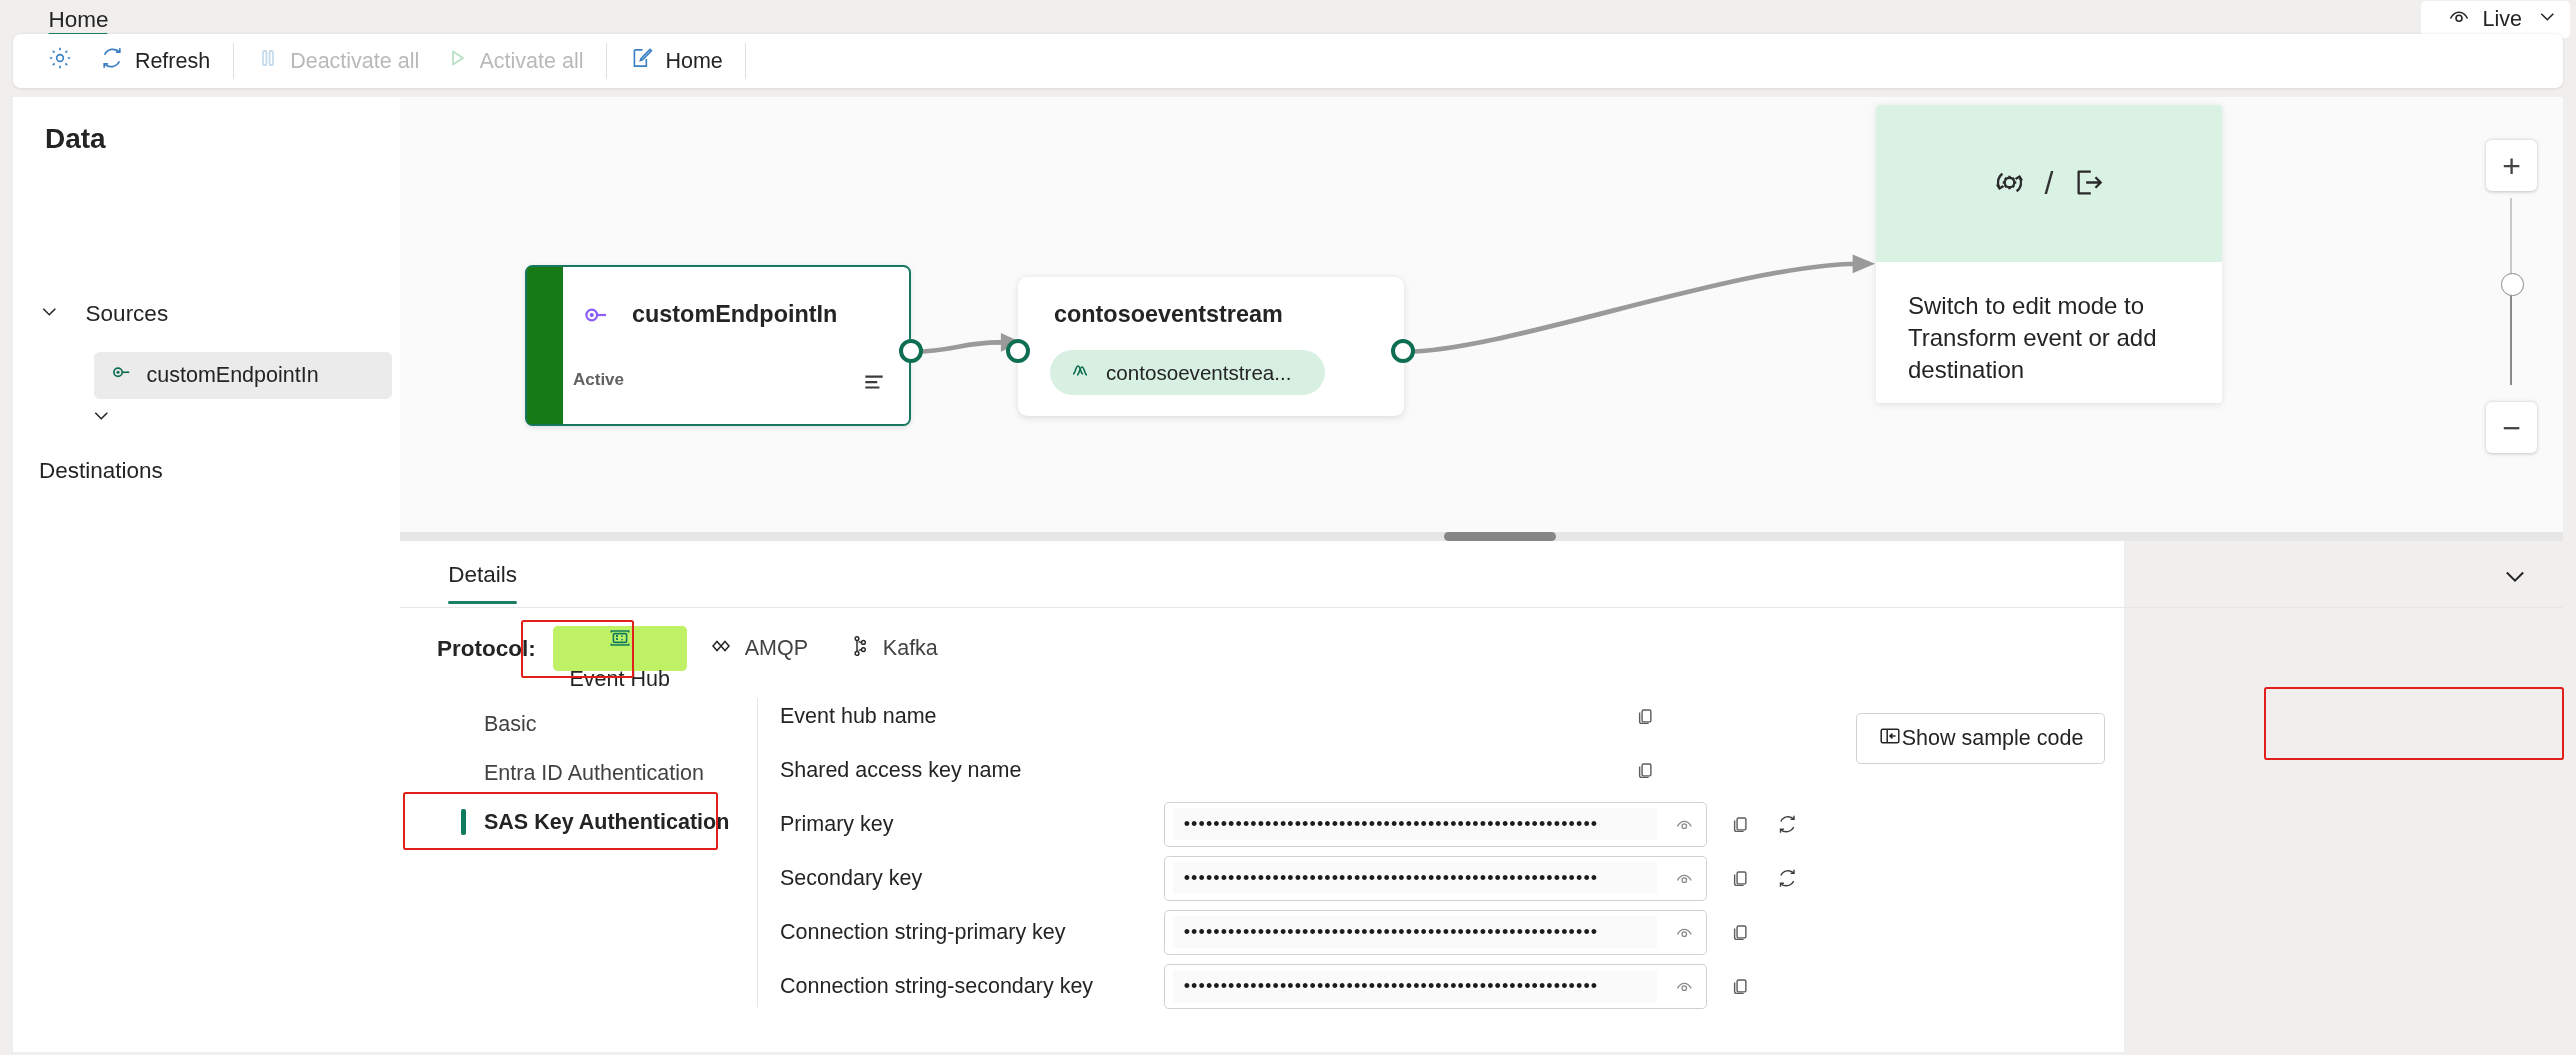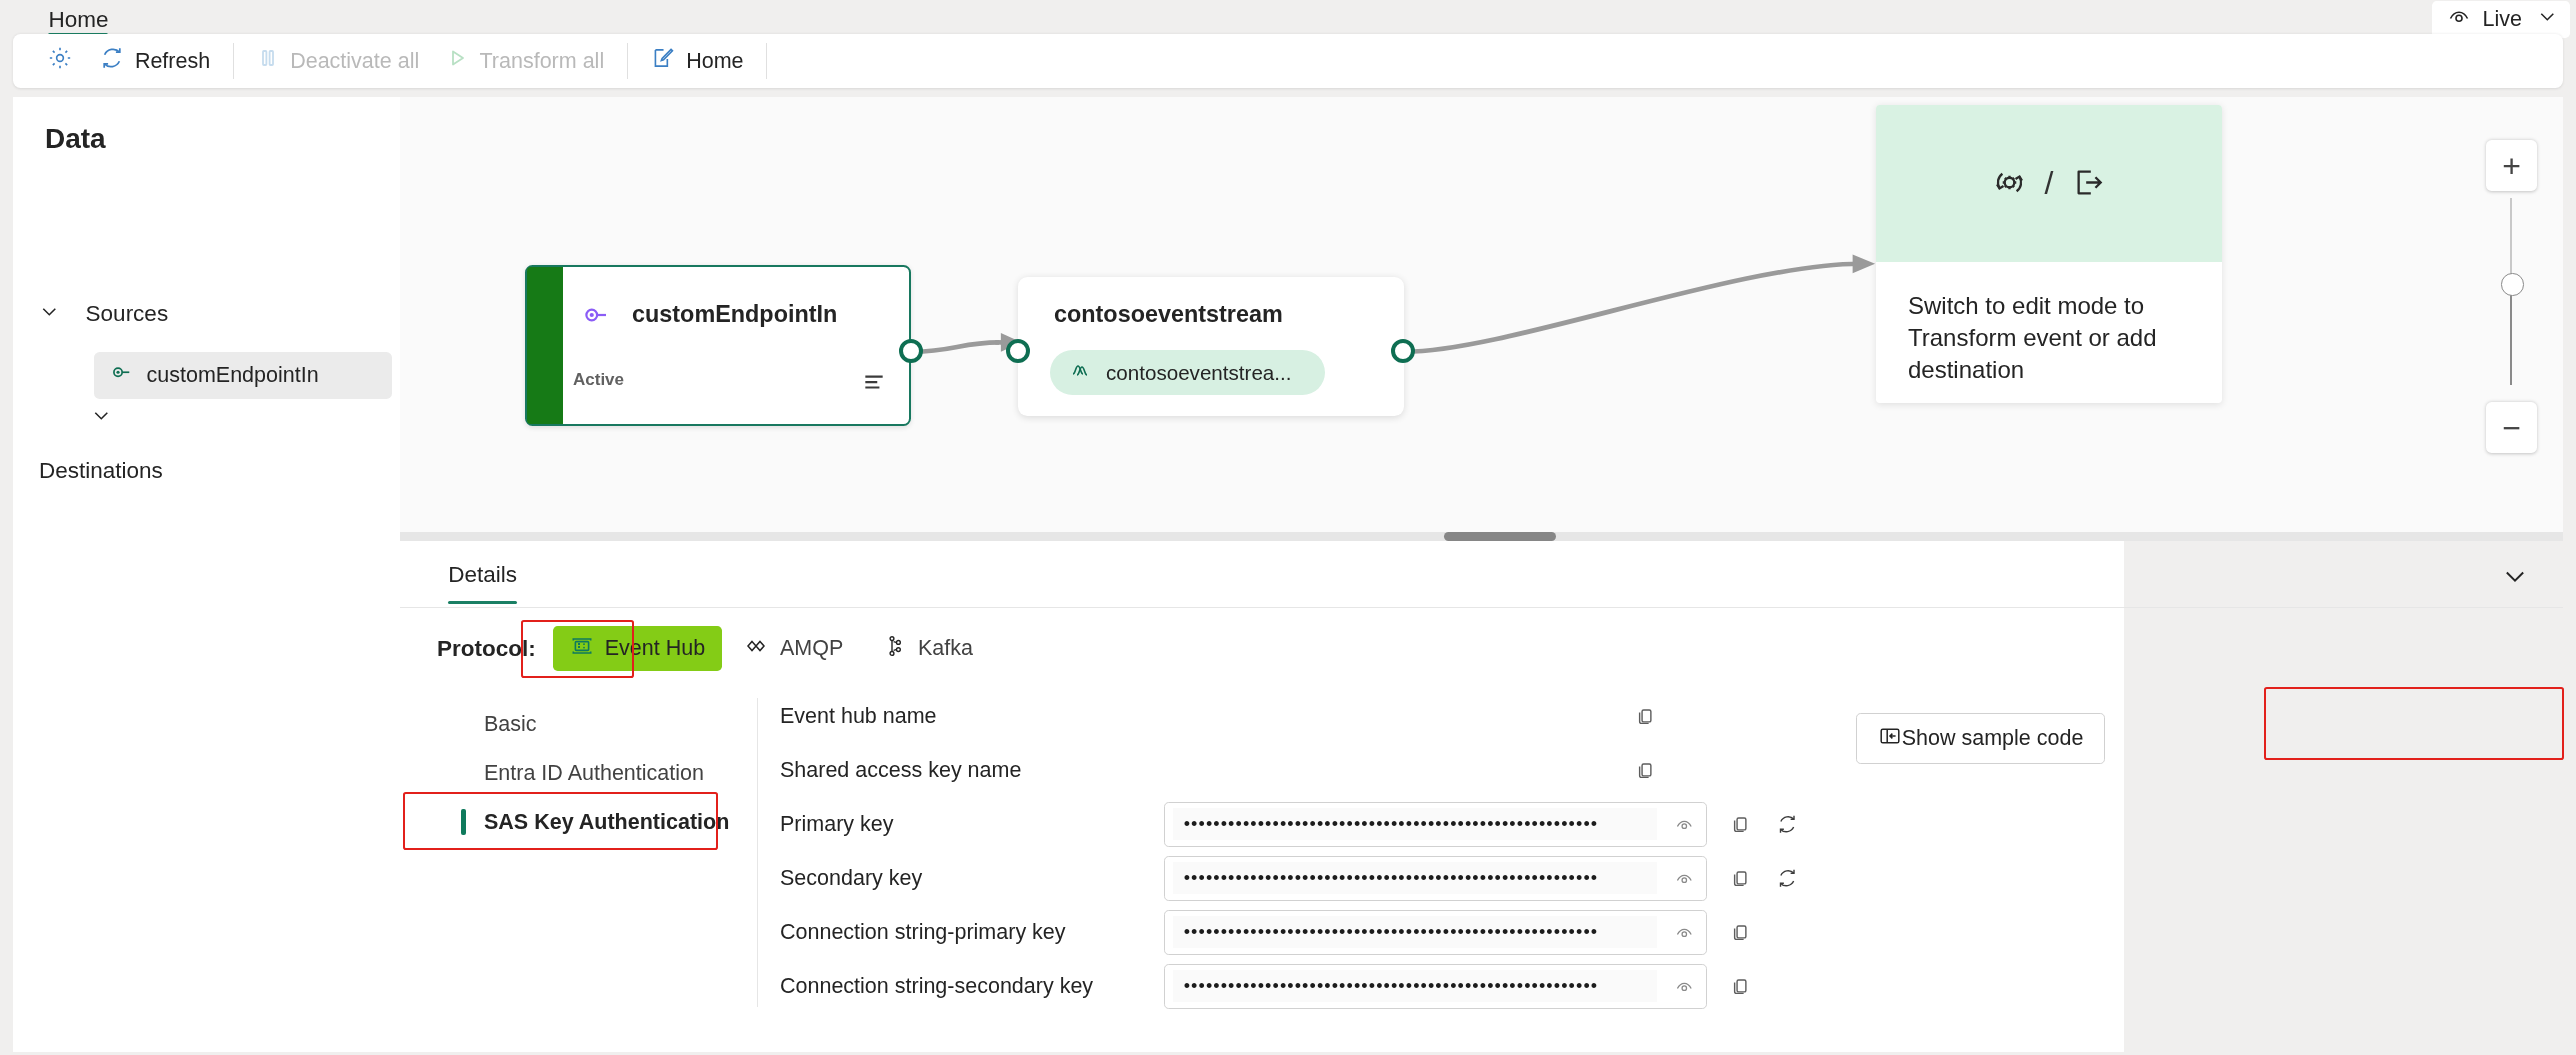--- a/index.html
+++ b/index.html
@@ -23,21 +23,21 @@
     height: 39px; padding: 0 9.4px;
     display: flex; align-items: center;
     font-size: 22.5px; color: #242424;
   }
   .ribbon-tab .tab-underline {
     position: absolute; left: 9.4px; right: 9.4px; bottom: 2.8px;
     height: 3.7px; background: #1a7f64; border-radius: 1.9px;
   }
   .live-pill {
     position: absolute; right: 5.6px; top: 0.9px;
-    height: 37px; padding: 0 13px 0 15px;
+    height: 37px; padding: 0 13px 0 26px;
     background: #ffffff; border-radius: 4.7px;
     display: flex; align-items: center; gap: 11.2px;
     font-size: 21.5px; color: #242424;
   }
   .live-pill .chev { margin-left: 3.7px; }
 
   .ribbon-bar {
     position: absolute; left: 13px; top: 34px;
     width: 2550px; height: 54px;
     background: #ffffff; border-radius: 7.5px;
@@ -214,21 +214,21 @@
   .protocol-row {
     position: absolute; left: 0; top: 67px; width: 2163px; height: 81px;
     display: flex; align-items: center; padding-left: 37px; gap: 5.6px;
   }
   .protocol-label { font-size: 22.5px; font-weight: 600; color: #242424; margin-right: 11.2px; }
   .proto-btn {
     display: flex; align-items: center; gap: 11.2px;
     height: 45px; padding: 0 17px; border-radius: 4.7px;
     font-size: 21.5px; color: #424242; cursor: pointer; white-space: nowrap;
   }
-  .proto-btn.selected { background: #84cc16; color: #242424; }
+  .proto-btn.selected { background: #bef264; color: #242424; flex-direction: column; }
 
   .annot {
     position: absolute; border: 2.8px solid #e2201b; border-radius: 2.8px;
     pointer-events: none; z-index: 40;
   }
   .annot.proto { left: 521px; top: 620px; width: 113px; height: 58px; }
   .annot.sas  { left: 403px; top: 792px; width: 315px; height: 58px; }
   .annot.code { left: 2264px; top: 687px; width: 300px; height: 73px; }
 
   .side-nav { position: absolute; left: 37px; top: 159px; width: 318px; }
@@ -344,21 +344,21 @@
       </span>
       <span>Deactivate all</span>
     </div>
 
     <div class="rb-btn disabled">
       <span>
         <svg width="24" height="24" viewBox="0 0 24 24" fill="none" stroke="#b8e0c4" stroke-width="1.8">
           <path d="M8 5.4l10 6.6-10 6.6z" stroke-linejoin="round"></path>
         </svg>
       </span>
-      <span>Transform all</span>
+      <span>Activate all</span>
     </div>
 
     <div class="rb-sep"></div>
 
     <div class="rb-btn">
       <span>
         <svg width="26" height="26" viewBox="0 0 24 24" fill="none" stroke="#3b7fc4" stroke-width="1.5">
           <path d="M5 4.5h7.5M5 4.5v15h11V13"></path>
           <path d="M19.4 4.1l1.3 1.3-8.2 8.2-2 .7.7-2z"></path>
         </svg>

